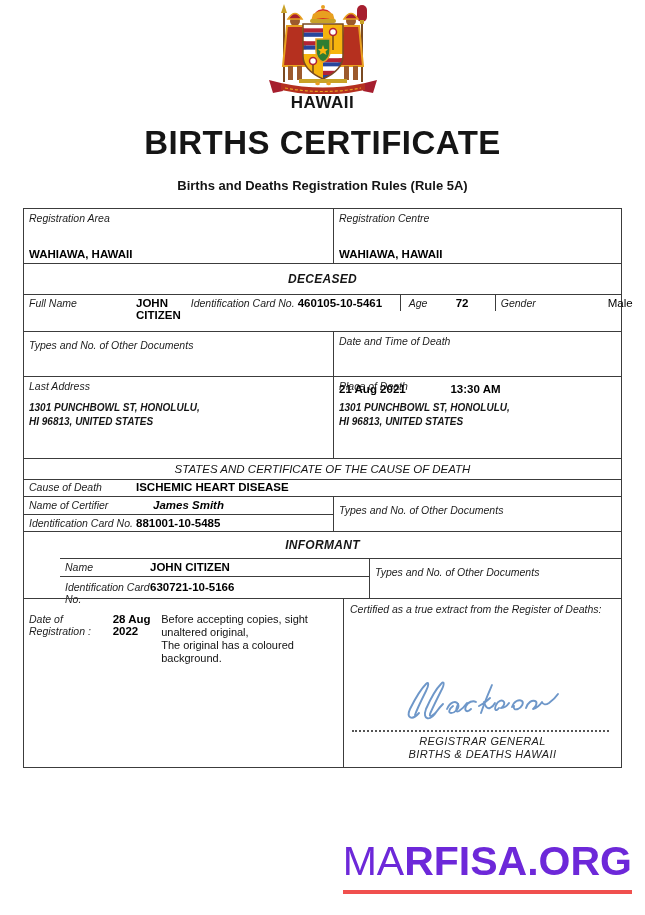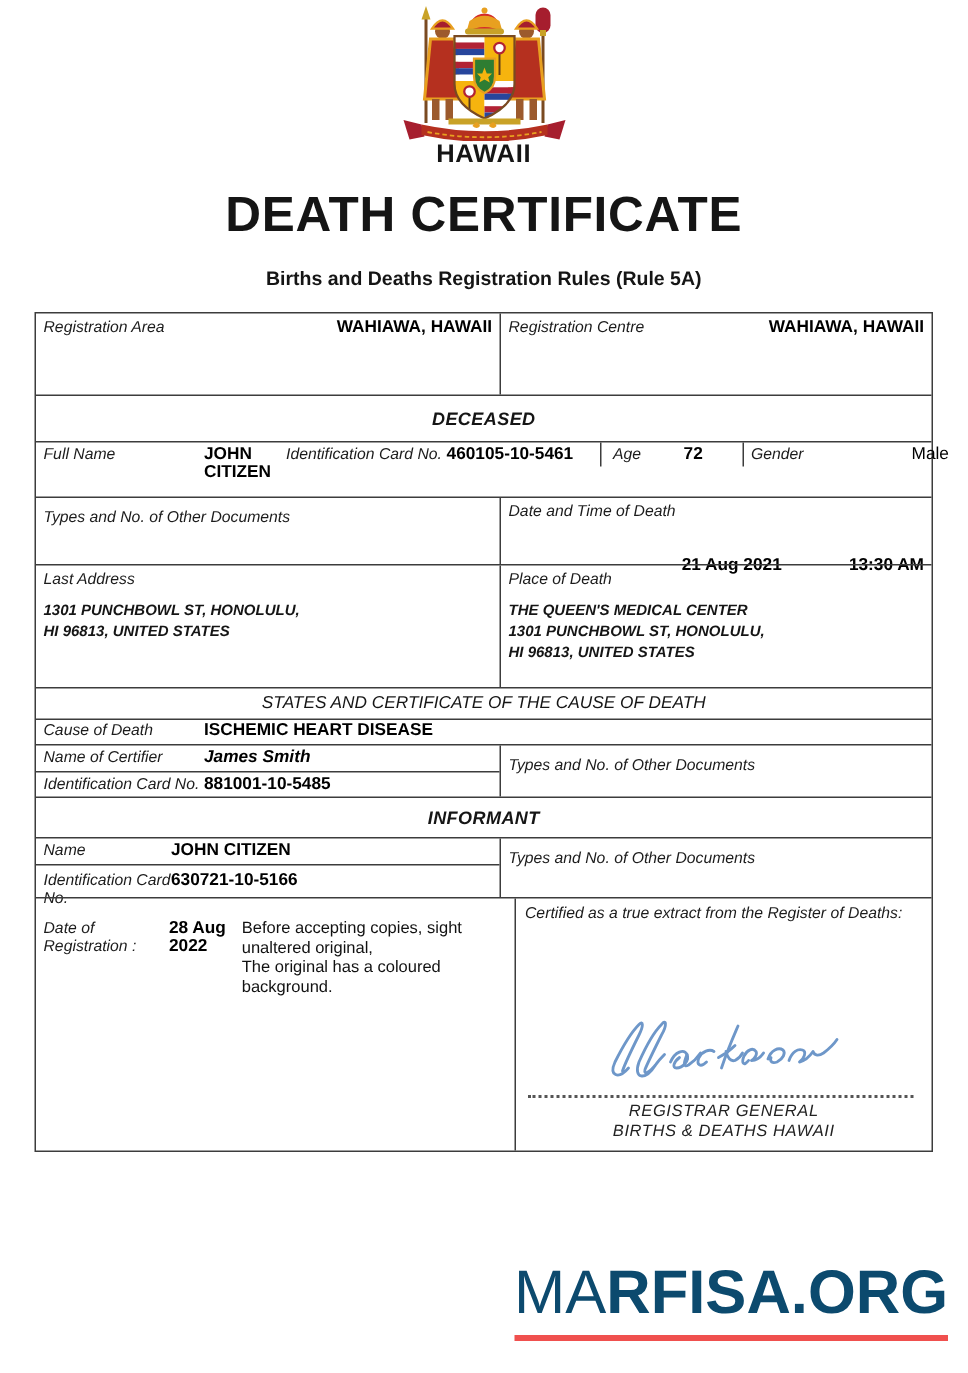--- a/index.html
+++ b/index.html
@@ -18,21 +18,21 @@
         border:1px solid #3c3c3c;box-sizing:border-box;display:flex;flex-direction:column;}
   .row{display:flex;box-sizing:border-box;border-top:1px solid #3c3c3c;flex:0 0 auto;}
   .row.first{border-top:none;}
   .cell{box-sizing:border-box;padding:3px 5px;}
   .cl{width:309px;flex:0 0 309px;}
   .cr{flex:1 1 auto;border-left:1px solid #3c3c3c;}
   .lbl{font-style:italic;font-size:10.5px;color:#1c1c1c;}
   .val{font-weight:700;font-size:11.5px;color:#000;}
   .val.plain{font-weight:400;}
   .val.bi{font-style:italic;}
-  .colcell{display:flex;flex-direction:row;justify-content:space-between;}
+  .colcell{display:flex;flex-direction:column;justify-content:space-between;}
   .fieldline{display:flex;align-items:baseline;}
   .lw107{flex:0 0 107px;}
   .lw85{flex:0 0 85px;}
   .lw47{flex:0 0 47px;}
   .band{display:flex;align-items:center;justify-content:center;text-align:center;}
   .band-main{font-size:12px;font-weight:700;font-style:italic;letter-spacing:.3px;}
   .band-sub{font-size:11.5px;font-style:italic;}
   .subline{display:flex;box-sizing:border-box;align-items:baseline;}
   .addr{font-weight:700;font-size:10px;line-height:14px;margin-top:9px;font-style:italic;}
   .splitleft{display:flex;flex-direction:column;box-sizing:border-box;width:309px;flex:0 0 309px;}
@@ -42,21 +42,21 @@
   
   .bottom-left{display:flex;flex-direction:row;justify-content:space-between;padding:14px 5px 5px 5px;}
   .notice{font-size:11px;line-height:13px;color:#111;}
   .bottom-right{display:flex;flex-direction:column;padding:4px 6px 6px 6px;}
   .sig-wrap{margin:6px auto 2px auto;}
   .dotline{border-top:2px dotted #555;margin:2px 6px 3px 2px;}
   .registrar{text-align:center;font-style:italic;font-size:11px;line-height:13px;
              letter-spacing:.4px;color:#222;}
   
   .logo{position:absolute;top:841px;right:13px;border-bottom:4px solid #f0504e;
-        padding-bottom:8px;font-size:41px;line-height:1;color:#0c4a6e;letter-spacing:0;}
+        padding-bottom:8px;font-size:41px;line-height:1;color:#6d28d9;letter-spacing:0;}
   .logo .light{font-weight:400;}
   .logo .bold{font-weight:700;}
 </style>
 </head>
 <body>
 
 <div class="page">
 
   <div class="crest">
     <svg width="132" height="90" viewBox="0 0 132 90" aria-hidden="true">
@@ -120,21 +120,21 @@
       <path d="M58 80 q3 -5 5 0 q-2 2.5 -5 0 M69 80 q3 -5 5 0 q-2 2.5 -5 0" fill="#e8a020"></path>
 
       <path d="M24 79 L12 76 L16 89 L26 87 Z" fill="#a61e2e"></path>
       <path d="M108 79 L120 76 L116 89 L106 87 Z" fill="#a61e2e"></path>
       <path d="M24 79 Q66 88 108 79 L108 86 Q66 95 24 86 Z" fill="#b5301f"></path>
       <path d="M28 84 Q66 91 104 84" stroke="#e8a020" stroke-width="1.2" fill="none" stroke-dasharray="3 2"></path>
     </svg>
   </div>
 
   <div class="state">HAWAII</div>
-  <div class="doc-title">DEATH CERTIFICATE</div>
+  <div class="doc-title">BIRTHS CERTIFICATE</div>
   <div class="doc-subtitle">Births and Deaths Registration Rules (Rule 5A)</div>
 
   <div class="cert">
 
     <div class="row first" style="height:54px;">
       <div class="cell cl colcell">
         <span class="lbl">Registration Area</span>
         <span class="val">WAHIAWA, HAWAII</span>
       </div>
       <div class="cell cr colcell">
@@ -185,59 +185,58 @@
       <div class="cell cl">
         <div class="lbl">Last Address</div>
         <div class="addr">
           <div>1301 PUNCHBOWL ST, HONOLULU,</div>
           <div>HI 96813, UNITED STATES</div>
         </div>
       </div>
       <div class="cell cr">
         <div class="lbl">Place of Death</div>
         <div class="addr">
-          <div>THE QUEEN'S MEDICAL CENTER</div>
           <div>1301 PUNCHBOWL ST, HONOLULU,</div>
           <div>HI 96813, UNITED STATES</div>
         </div>
       </div>
     </div>
 
     <div class="row band" style="height:21px;">
       <span class="band-sub">STATES AND CERTIFICATE OF THE CAUSE OF DEATH</span>
     </div>
 
     <div class="row" style="height:17px;">
       <div class="fieldline" style="padding:1px 5px;width:100%;">
         <span class="lbl lw107">Cause of Death</span>
         <span class="val">ISCHEMIC HEART DISEASE</span>
       </div>
     </div>
 
     <div class="row" style="height:35px;">
       <div class="splitleft">
-        <div class="subrow" style="height:17px;">
+        <div class="subrow" style="height:17px;gap:17px;">
           <span class="lbl lw107">Name of Certifier</span>
           <span class="val bi">James Smith</span>
         </div>
         <div class="subrow" style="height:18px;">
           <span class="lbl lw107">Identification Card No.</span>
           <span class="val">881001-10-5485</span>
         </div>
       </div>
       <div class="cell cr">
         <span class="lbl">Types and No. of Other Documents</span>
       </div>
     </div>
 
     <div class="row band" style="height:27px;">
       <span class="band-main">INFORMANT</span>
     </div>
 
-    <div class="row" style="height:40px;">
+    <div class="row" style="height:40px;margin-left:36px;">
       <div class="splitleft">
         <div class="subrow" style="height:18px;">
           <span class="lbl lw85">Name</span>
           <span class="val">JOHN CITIZEN</span>
         </div>
         <div class="subrow" style="height:22px;padding-top:4px;">
           <span class="lbl lw85">Identification Card No.</span>
           <span class="val">630721-10-5166</span>
         </div>
       </div>

